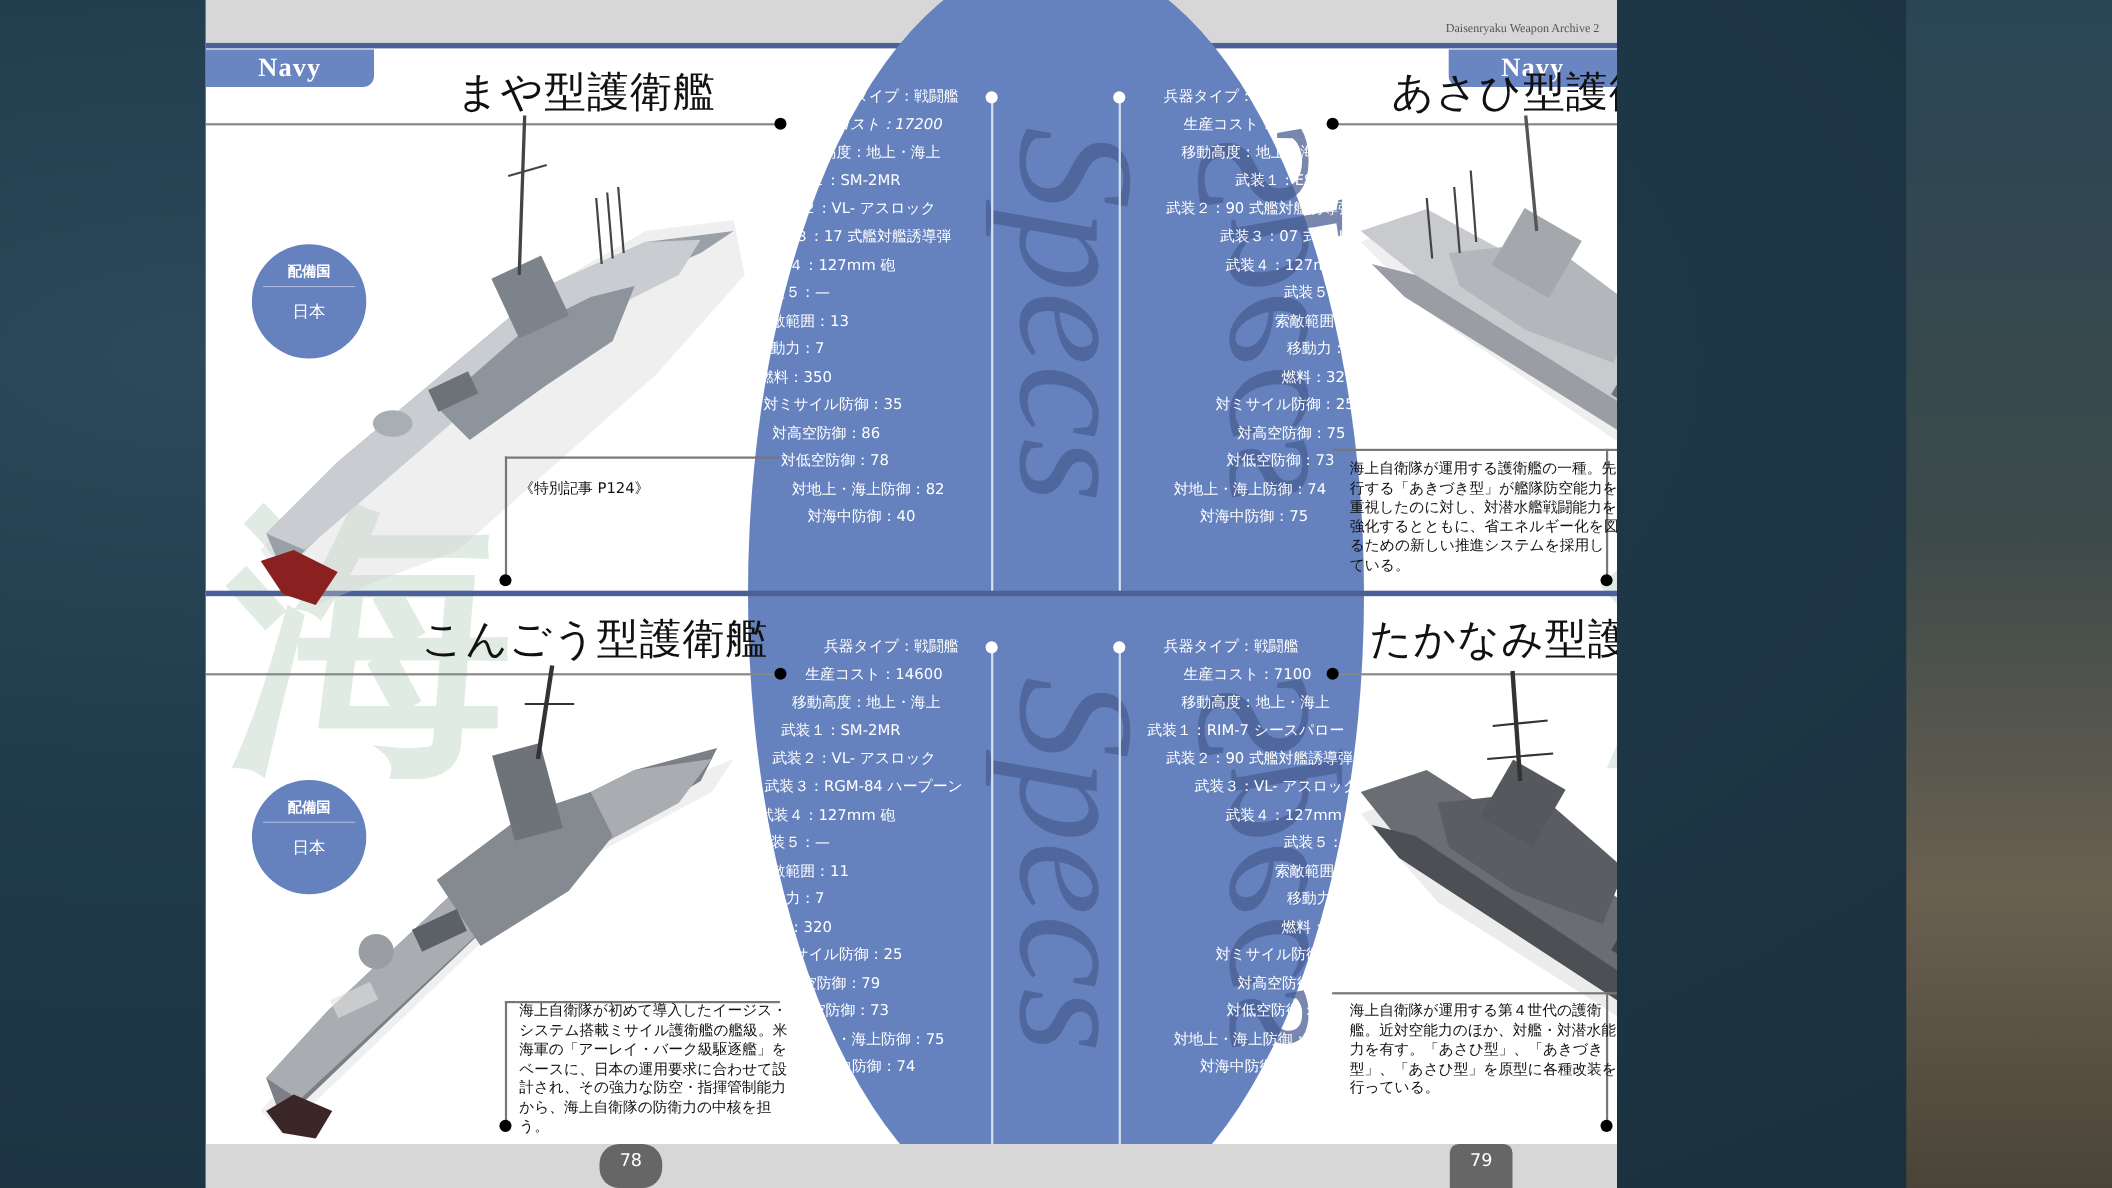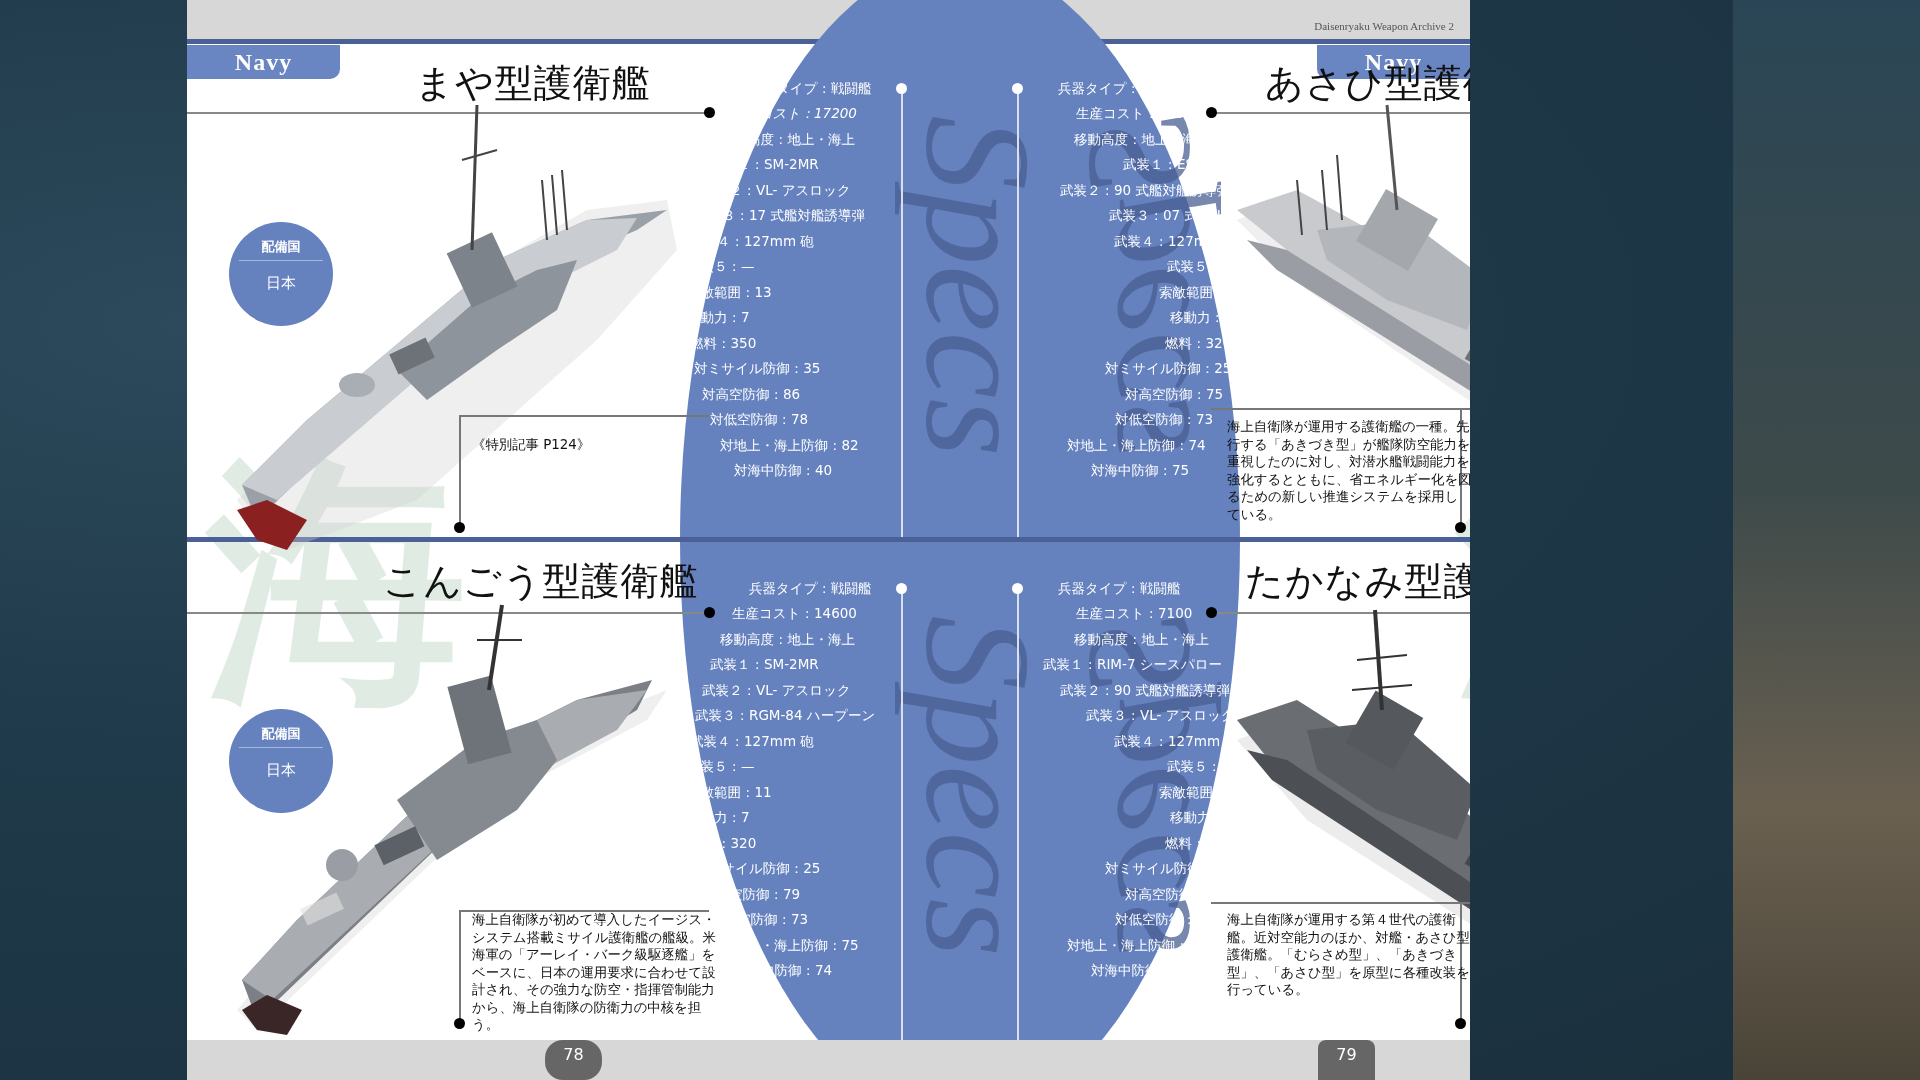--- a/index.html
+++ b/index.html
@@ -346,21 +346,21 @@
       <line x1="130" y1="60" x2="180" y2="55" stroke="#333" stroke-width="2"></line>
       <line x1="125" y1="90" x2="185" y2="85" stroke="#333" stroke-width="2"></line>
       <circle cx="290" cy="250" r="16" fill="#6e7277"></circle>
       <rect x="240" y="255" width="40" height="20" fill="#44484d" transform="rotate(30 260 265)"></rect>
     </svg>
 
     <div class="desc-frame-top" style="left:1024px; top:902px; width:434px;"></div>
     <div class="desc-frame-side" style="left:1273px; top:902px; height:121px;"></div>
     <div class="bdot" style="left:1268px; top:1018px;"></div>
     <div class="desc-box" style="left:1040px; top:911px;">
-      <span>海上自衛隊が運用する第４世代の護衛艦。近対空能力のほか、対艦・あさひ型護衛艦。「むらさめ型」、「あきづき型」、「あさひ型」を原型に各種改装を行っている。</span>
+      <span>海上自衛隊が運用する第４世代の護衛艦。近対空能力のほか、対艦・対潜水能力を有す。「あさひ型」、「あきづき型」、「あさひ型」を原型に各種改装を行っている。</span>
     </div>
 
     <ul class="spec-list" style="left:0; top:0;">
       <li style="left:871px; top:579px;">兵器タイプ：戦闘艦</li>
       <li style="left:889px; top:604px;">生産コスト：7100</li>
       <li style="left:887px; top:630px;">移動高度：地上・海上</li>
       <li style="left:856px; top:655px;">武装１：RIM-7 シースパロー</li>
       <li style="left:873px; top:681px;">武装２：90 式艦対艦誘導弾</li>
       <li style="left:899px; top:706px;">武装３：VL- アスロック</li>
       <li style="left:927px; top:732px;">武装４：127mm 砲</li>

